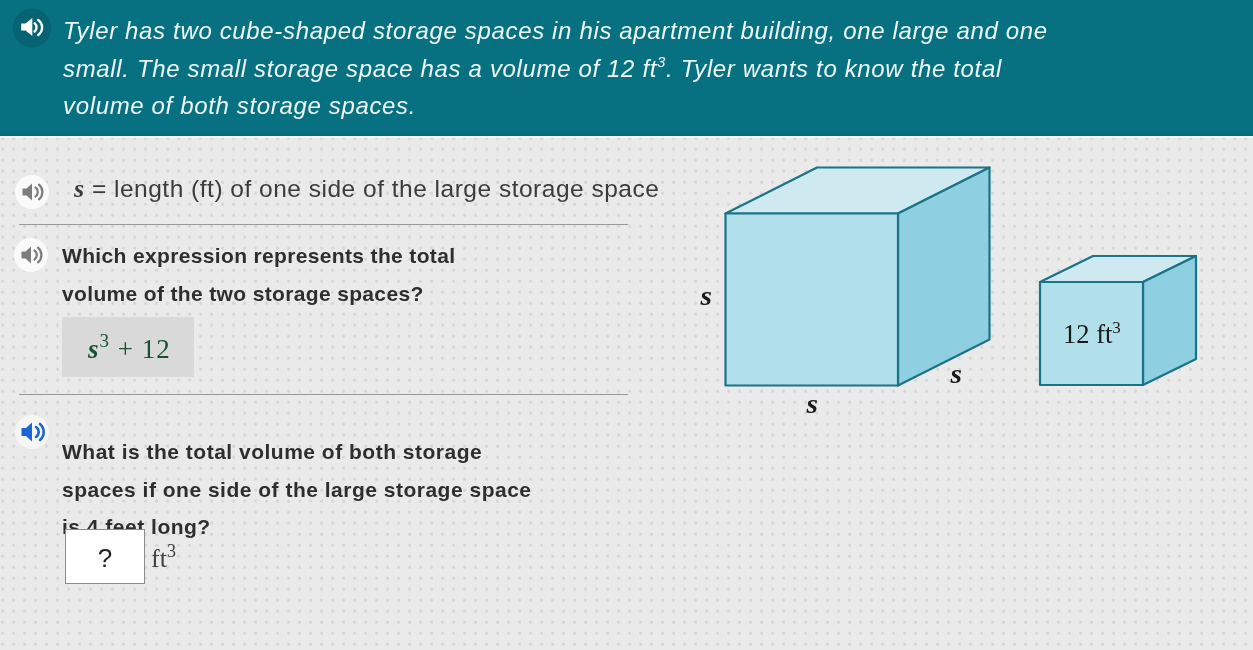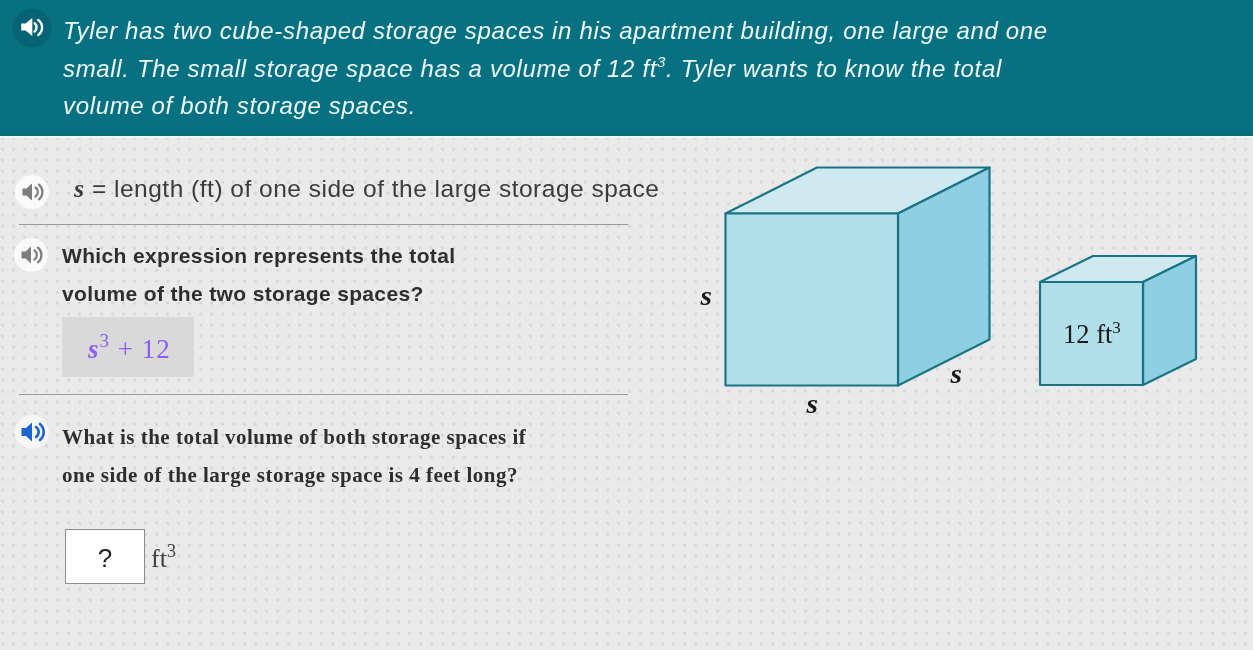--- a/index.html
+++ b/index.html
@@ -29,21 +29,21 @@
   }
   .mathvar{font-family:"Liberation Serif",serif;font-style:italic;font-weight:bold;}
   .divider{position:absolute;left:19px;width:609px;height:0;border-top:1px solid #999;}
   .q{position:absolute;left:62px;color:#2e2e2e;font-size:21px;font-weight:bold;line-height:37.5px;letter-spacing:0.35px;}
   .exprbox{
     position:absolute;left:62px;top:317px;width:132px;height:60px;
     background:#d9d9d9;
   }
   .expr{
     position:absolute;left:88px;top:335.5px;
-    font-family:"Liberation Serif",serif;font-size:27px;color:#8b5cf6;
+    font-family:"Liberation Serif",serif;font-size:27px;color:#14532d;
     line-height:27px;white-space:nowrap;letter-spacing:1.0px;
   }
   .inputbox{
     position:absolute;left:65px;top:529px;width:78px;height:53px;
     background:#fff;border:1px solid #8c8c8c;
     text-align:center;line-height:56px;font-size:26px;color:#222;
   }
   .ftunit{
     position:absolute;left:151px;top:546px;
     font-family:"Liberation Serif",serif;font-size:26px;color:#404040;line-height:26px;
@@ -98,21 +98,21 @@
 
 <svg class="icon" width="34" height="34" style="left:15px;top:415px;" viewBox="0 0 34 34">
   <circle cx="17" cy="17" r="17" fill="#f6f6f6"></circle>
   <path d="M6.5 13 h4.5 l6-5.5 v19 l-6-5.5 h-4.5 z" fill="#1b66d2"></path>
   <g fill="none" stroke="#1b66d2" stroke-width="2.6" stroke-linecap="round">
     <path d="M21 12 a6 6 0 0 1 0 10"></path>
     <path d="M25 9 a10.5 10.5 0 0 1 0 16"></path>
   </g>
 </svg>
 
-<div class="q" style="top:419px;width:480px;letter-spacing:0.5px;font-family:Liberation Serif, serif;">What is the total volume of both storage spaces if one side of the large storage space is 4 feet long?</div>
+<div class="q" style="top:433px;width:480px;letter-spacing:0.5px;">What is the total volume of both storage spaces if one side of the large storage space is 4 feet long?</div>
 
 <div class="inputbox">?</div>
 
 <div class="ftunit">ft<sup style="font-size:18px;vertical-align:baseline;position:relative;top:-10px;line-height:0;">3</sup></div>
 
 <svg width="1253" height="650" viewBox="0 0 1253 650">
 
   <polygon points="725.5,213.5 898,213.5 989.5,167.5 817,167.5" fill="#cfe9f1" stroke="#1a7387" stroke-width="2.2" stroke-linejoin="round"></polygon>
 
   <polygon points="898,213.5 989.5,167.5 989.5,339.5 898,385.5" fill="#8ed0e1" stroke="#1a7387" stroke-width="2.2" stroke-linejoin="round"></polygon>

